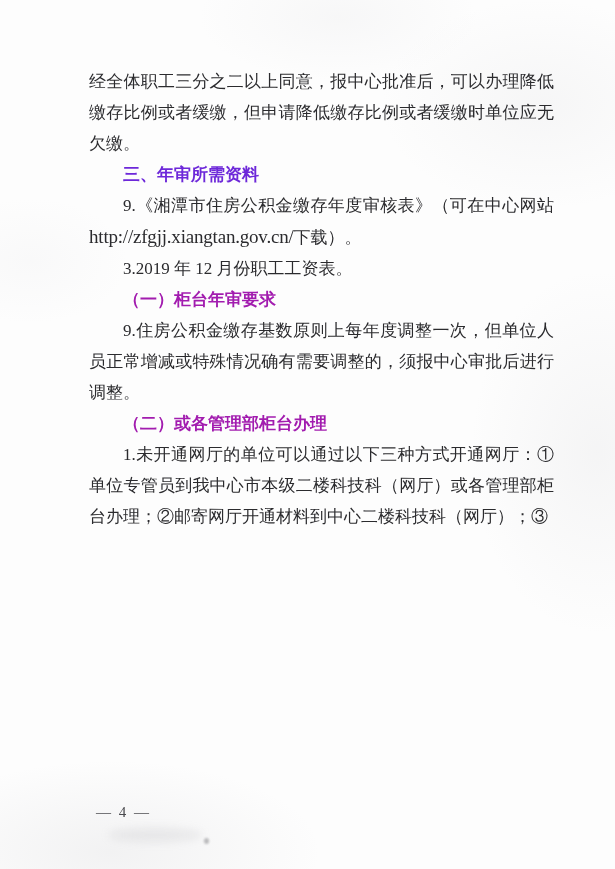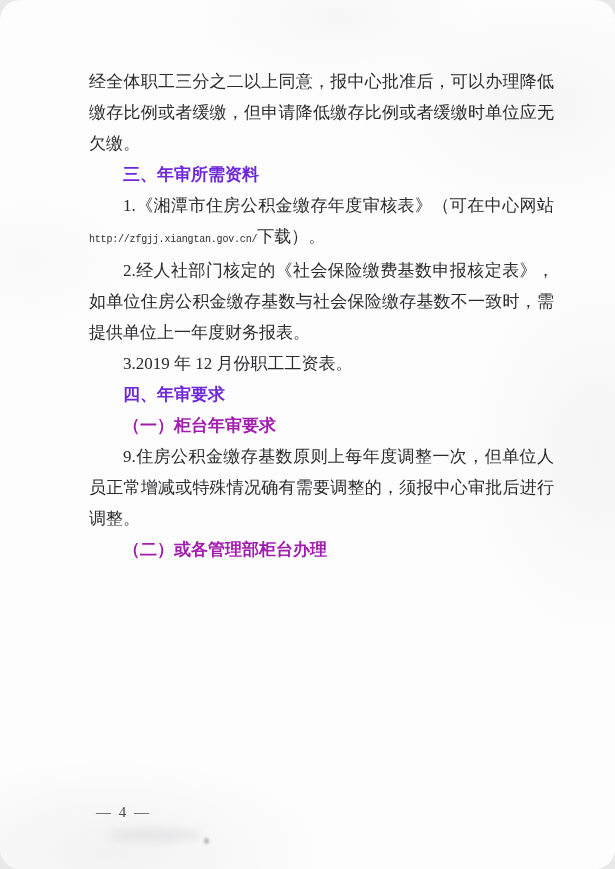--- a/index.html
+++ b/index.html
@@ -6,21 +6,20 @@
   html, body { background: #e8e8e8; }
   body { font-family: "Liberation Serif", "DejaVu Serif", serif; }
 
   .page {
     position: relative;
     width: 615px;
     height: 869px;
     background: #fdfdfd;
     overflow: hidden;
     color: #2b2b2e;
-    border-radius: 20px;
   }
 
   
   .page::before {
     content: "";
     position: absolute;
     inset: 0;
     pointer-events: none;
     background:
       radial-gradient(230px 150px at 88% 12%, rgba(185,185,190,0.10), transparent 70%),
@@ -48,22 +47,22 @@
     font-weight: 700;
     color: #6d28d9;
   }
 
   .heading-kai {
     font-weight: 700;
     color: #a21caf;
   }
 
   .url {
-    font-family: Liberation Mono, monospace;
-    font-size: 10px;
+    font-family: Liberation Serif, serif;
+    font-size: 19px;
     letter-spacing: -0.2px;
   }
 
   .footer {
     position: absolute;
     left: 96px;
     top: 804px;
     font-size: 15px;
     letter-spacing: 2px;
     color: #4a4a4e;
@@ -97,35 +96,34 @@
 <body>
 
 <div class="page">
 
   <div class="content">
 
     <p class="no-indent">经全体职工三分之二以上同意，报中心批准后，可以办理降低缴存比例或者缓缴，但申请降低缴存比例或者缓缴时单位应无欠缴。</p>
 
     <p class="heading-hei">三、年审所需资料</p>
 
-    <p><span>1.《湘潭市住房公积金缴存年度审核表》（可在中心网站</span><span class="url">http://zfgjj.xiangtan.gov.cn/</span><span>下载）。</span></p>
+    <p><span>9.《湘潭市住房公积金缴存年度审核表》（可在中心网站</span><span class="url">http://zfgjj.xiangtan.gov.cn/</span><span>下载）。</span></p>
 
-    <p>2.经人社部门核定的《社会保险缴费基数申报核定表》，如单位住房公积金缴存基数与社会保险缴存基数不一致时，需提供单位上一年度财务报表。</p>
 
     <p>3.2019 年 12 月份职工工资表。</p>
 
-    <p class="heading-hei">四、年审要求</p>
 
     <p class="heading-kai">（一）柜台年审要求</p>
 
 
     <p>9.住房公积金缴存基数原则上每年度调整一次，但单位人员正常增减或特殊情况确有需要调整的，须报中心审批后进行调整。</p>
 
     <p class="heading-kai">（二）或各管理部柜台办理</p>
 
+    <p>1.未开通网厅的单位可以通过以下三种方式开通网厅：①单位专管员到我中心市本级二楼科技科（网厅）或各管理部柜台办理；②邮寄网厅开通材料到中心二楼科技科（网厅）；③</p>
 
   </div>
 
   <div class="footer">— 4 —</div>
 
   <div class="smudge"></div>
   <div class="speck"></div>
 
 </div>
 

